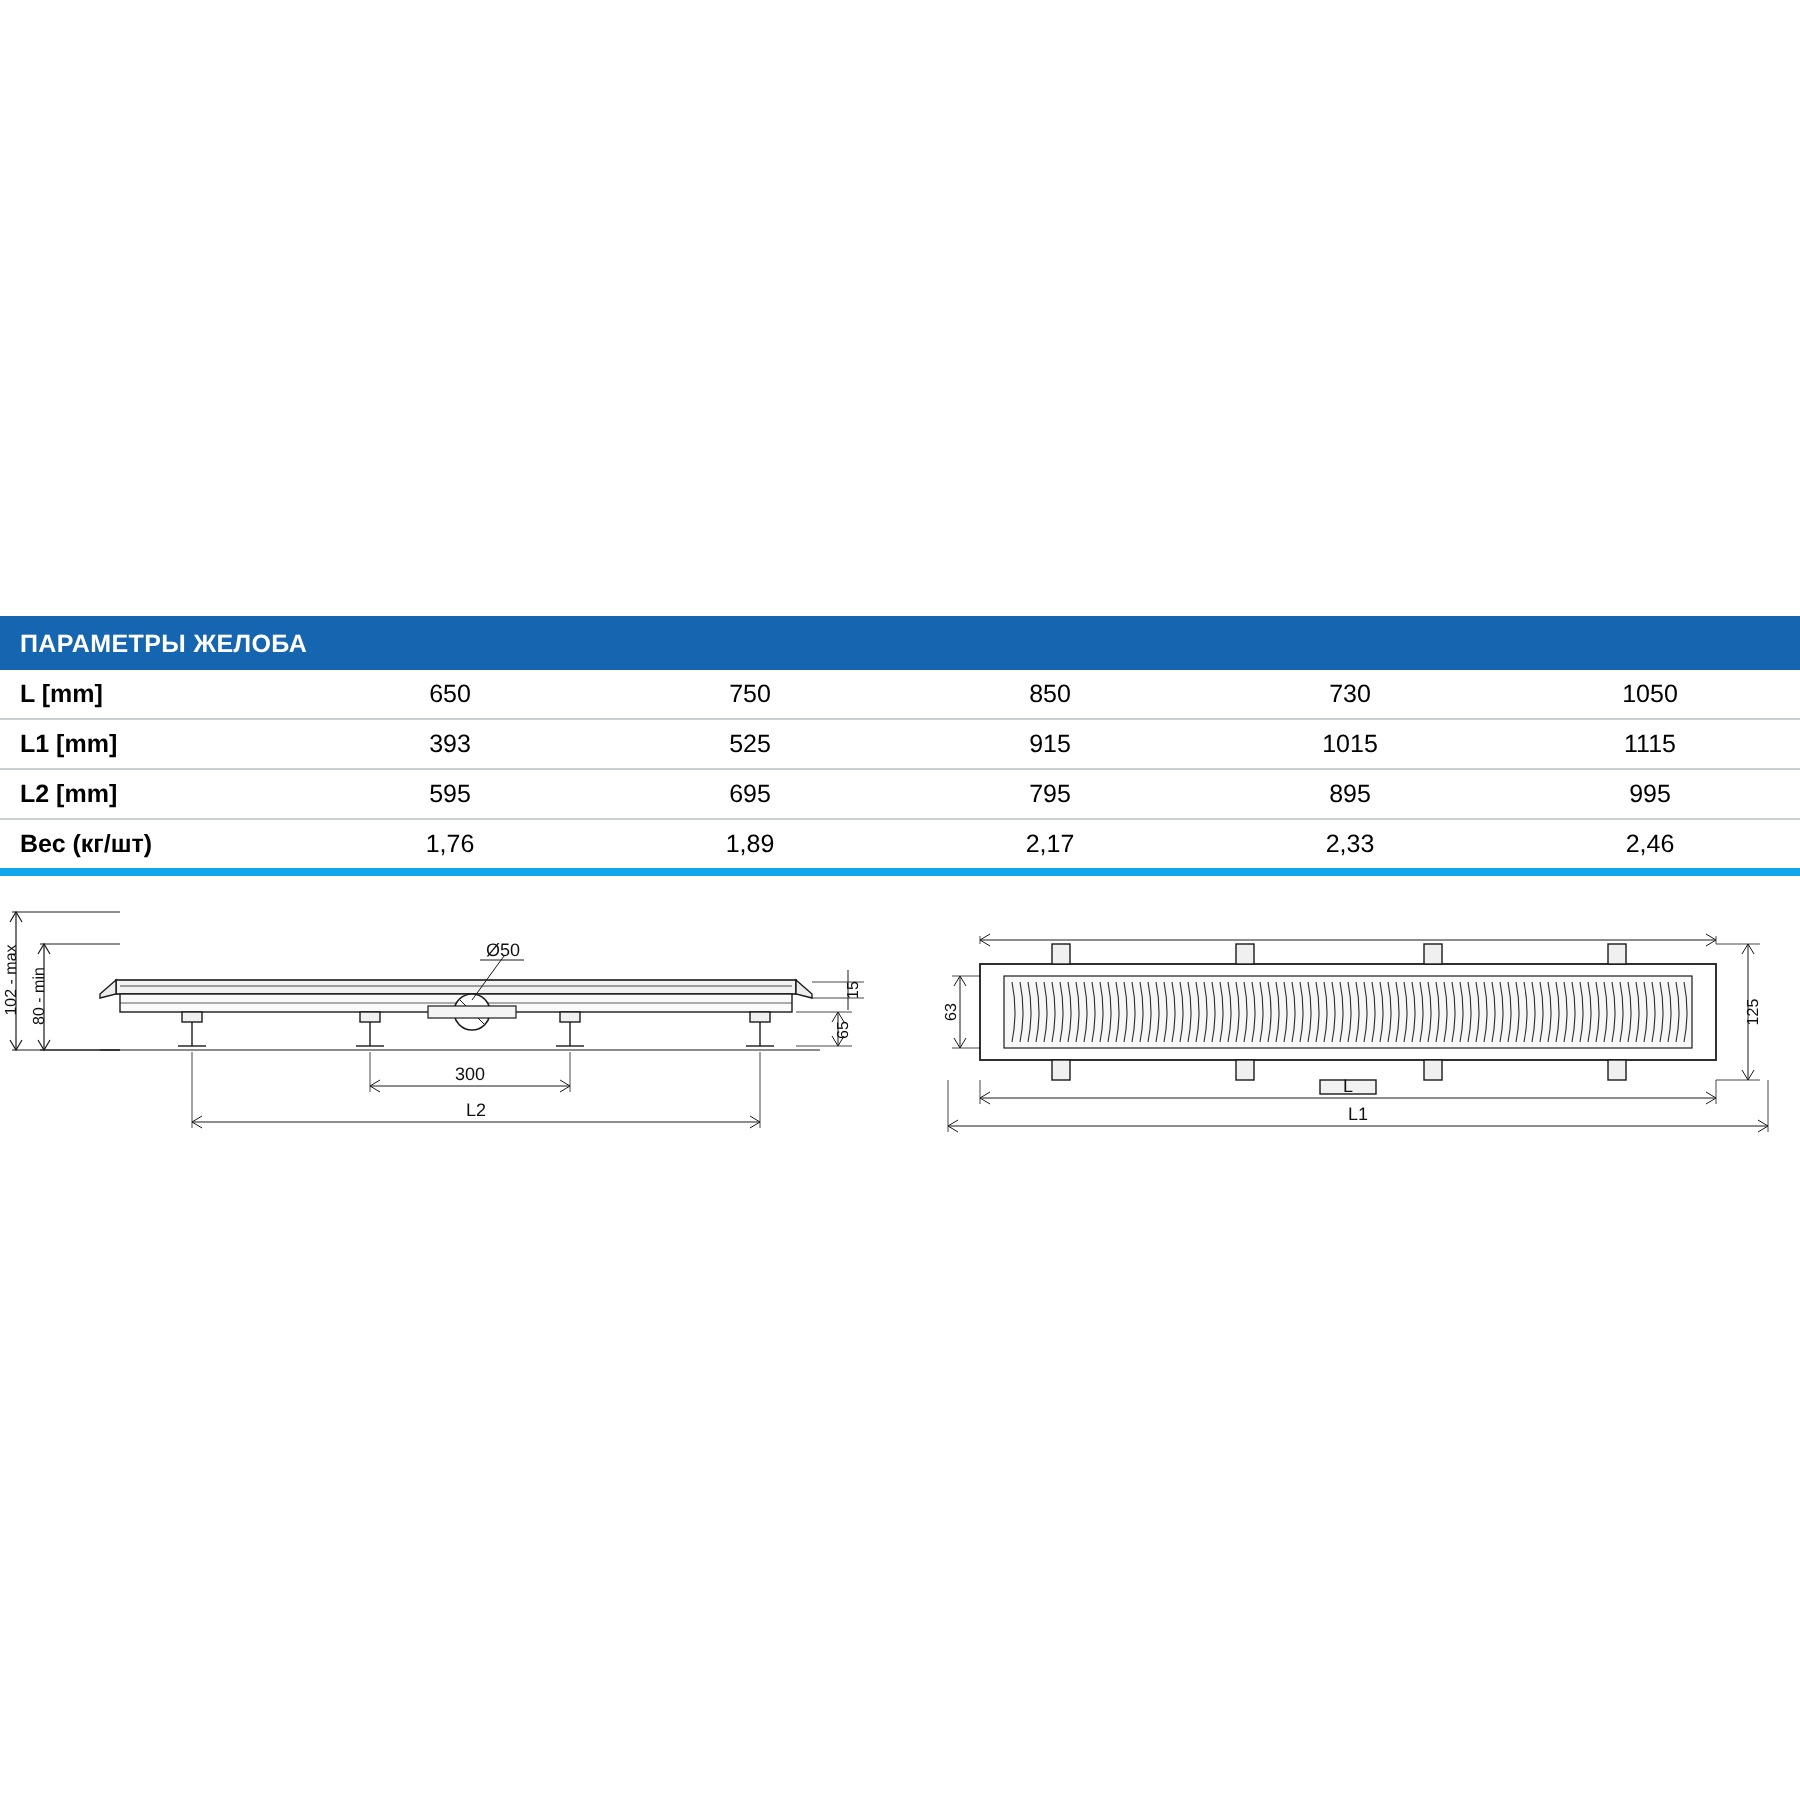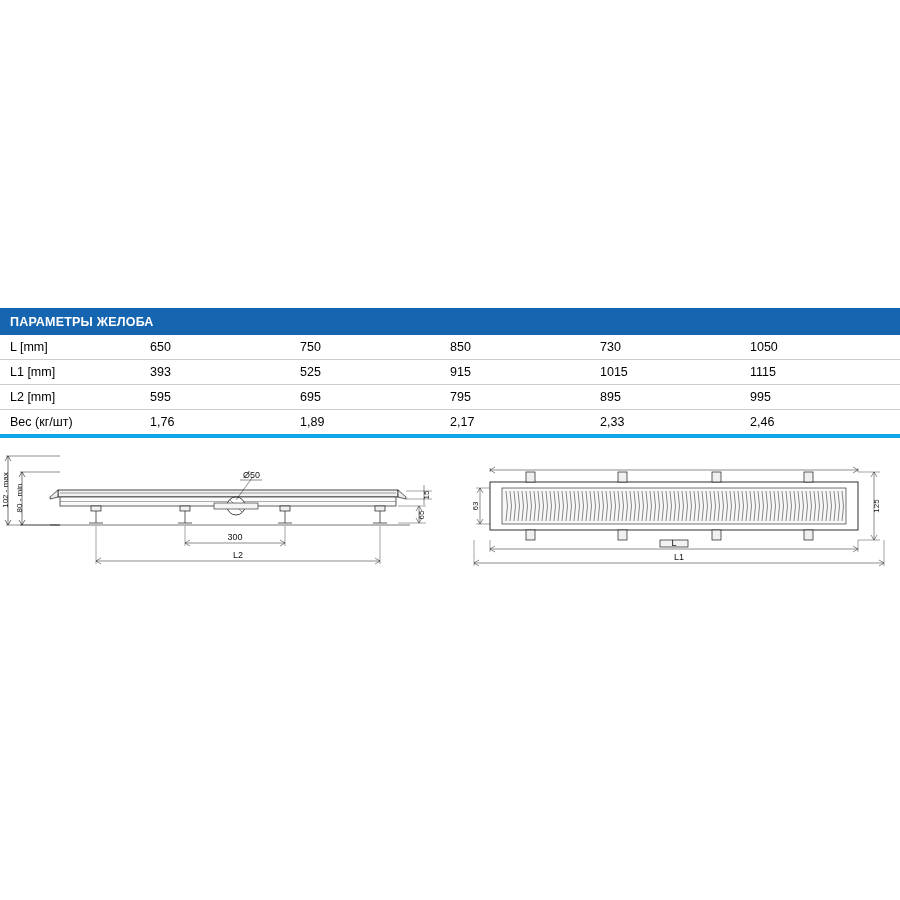--- a/index.html
+++ b/index.html
@@ -38,26 +38,27 @@
     border: none;
   }
   #spec-table td {
     font-size: 12.5px;
     padding: 3.5px 0 3.5px 10px;
     border-bottom: 1px solid #c9ced3;
     height: 17px;
     vertical-align: middle;
   }
   #spec-table tr.data-row td.rowlabel {
-    font-weight: normal;
+    font-weight: bold;
     width: 130px;
   }
   #spec-table tr.data-row td.val {
     font-weight: normal;
     padding-left: 0;
+    text-align: center;
   }
   #spec-table tr:last-child td {
     border-bottom: 4px solid #0ea5e9;
   }
 
   
   #drawings {
     position: absolute;
     left: 0;
     top: 430px;

